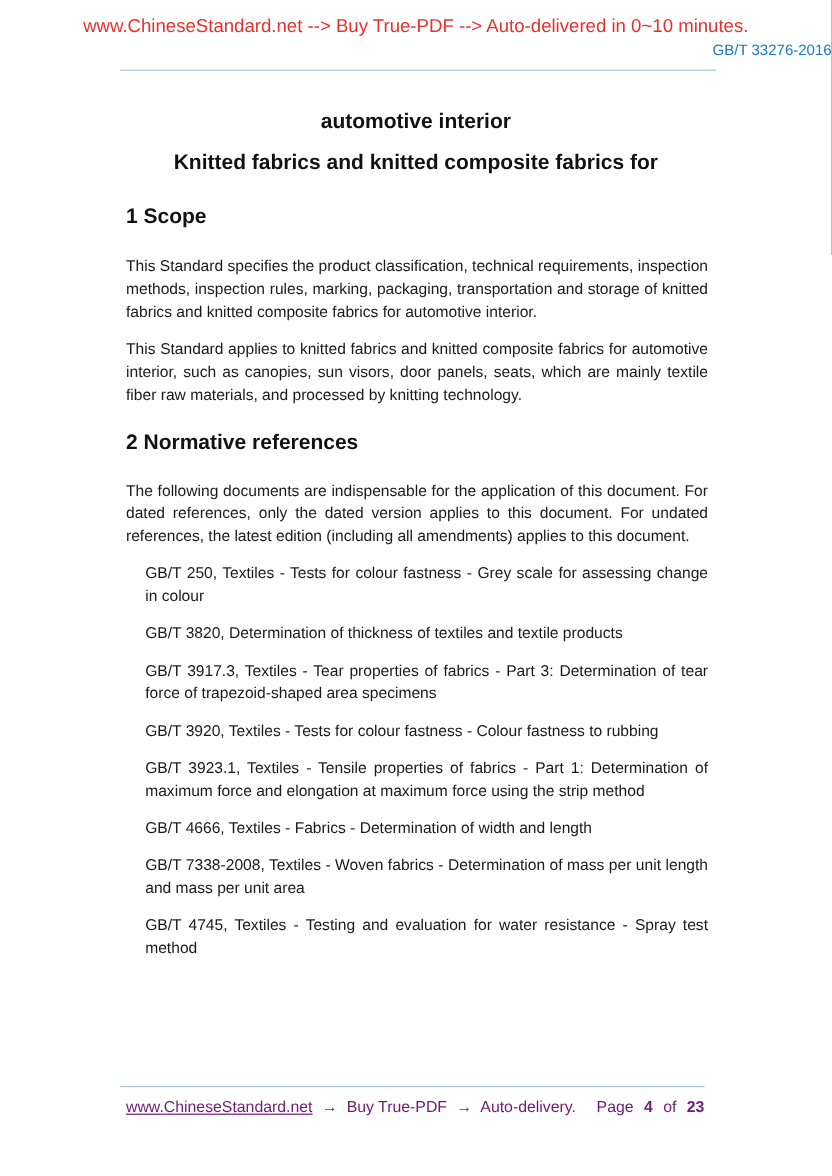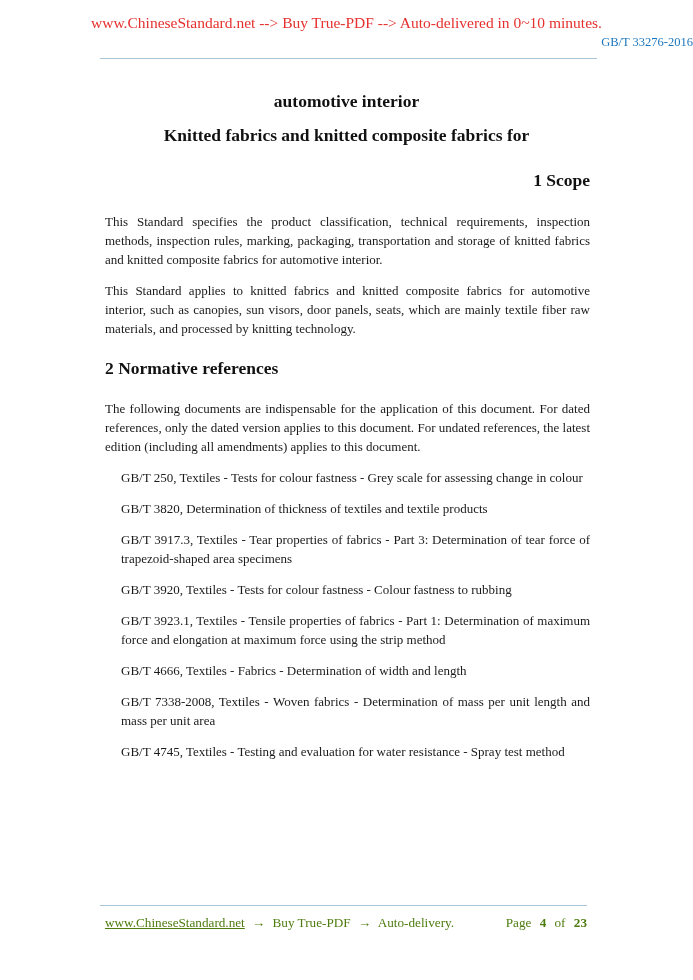--- a/index.html
+++ b/index.html
@@ -1,21 +1,21 @@
 <!DOCTYPE html>
 <html><head>
 <meta charset="utf-8">
 <style>
   html, body { margin: 0; padding: 0; background: #888; }
   .page {
     position: relative;
     width: 693px; height: 980px;
     margin: 0 auto;
     background: #ffffff;
-    font-family: Liberation Serif, serif;
+    font-family: Liberation Sans, sans-serif;
     color: #1a1a1a;
     overflow: hidden;
   }
   .hdr-promo {
     margin-top: 13px;
     text-align: center;
     color: #e5302e;
     font-size: 15.5px;
     line-height: 19px;
     white-space: nowrap;
@@ -41,21 +41,21 @@
     color: #111;
   }
   .content { padding: 0 103px 0 105px; }
   .sec-heading {
     margin: 0;
     font-size: 17.5px;
     font-weight: 700;
     line-height: 20px;
     color: #111;
   }
-  .sec-heading.h1 { margin-top: 18px; text-align: right; }
+  .sec-heading.h1 { margin-top: 18px; }
   .sec-heading.h2 { margin-top: 20px; }
   p.body {
     margin: 0 0 12px 0;
     font-size: 13px;
     line-height: 19px;
     text-align: justify;
   }
   p.body.first { margin-top: 22px; }
   p.body.after-h2 { margin-top: 21px; }
   p.ref {
@@ -68,21 +68,21 @@
   .footer {
     position: absolute;
     left: 100px; right: 106px; top: 905px;
     border-top: 1px solid #a9c6d9;
   }
   .footer-row {
     display: flex;
     justify-content: space-between;
     align-items: baseline;
     padding: 7px 0 0 5px;
-    color: #4d7c0f;
+    color: #701a75;
     font-size: 13.2px;
     line-height: 19px;
     white-space: nowrap;
   }
   .footer-left span { margin-right: 4px; }
   .site-link { text-decoration: underline; cursor: pointer; }
   .pagenum { font-weight: 700; }
   .footer-right span { margin-left: 5px; }
 </style>
 </head>

